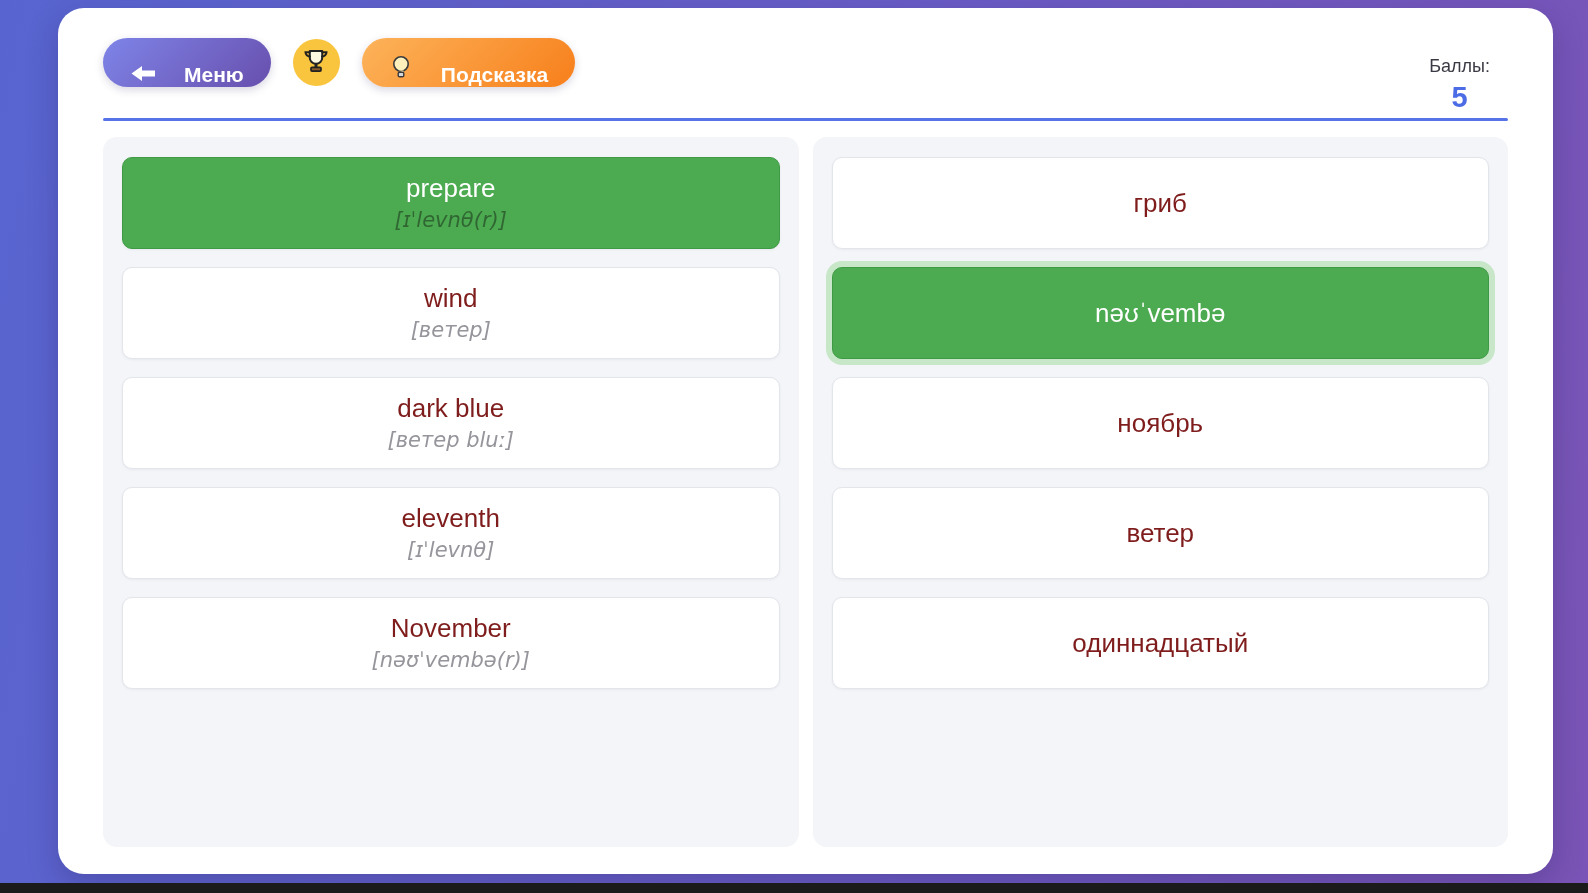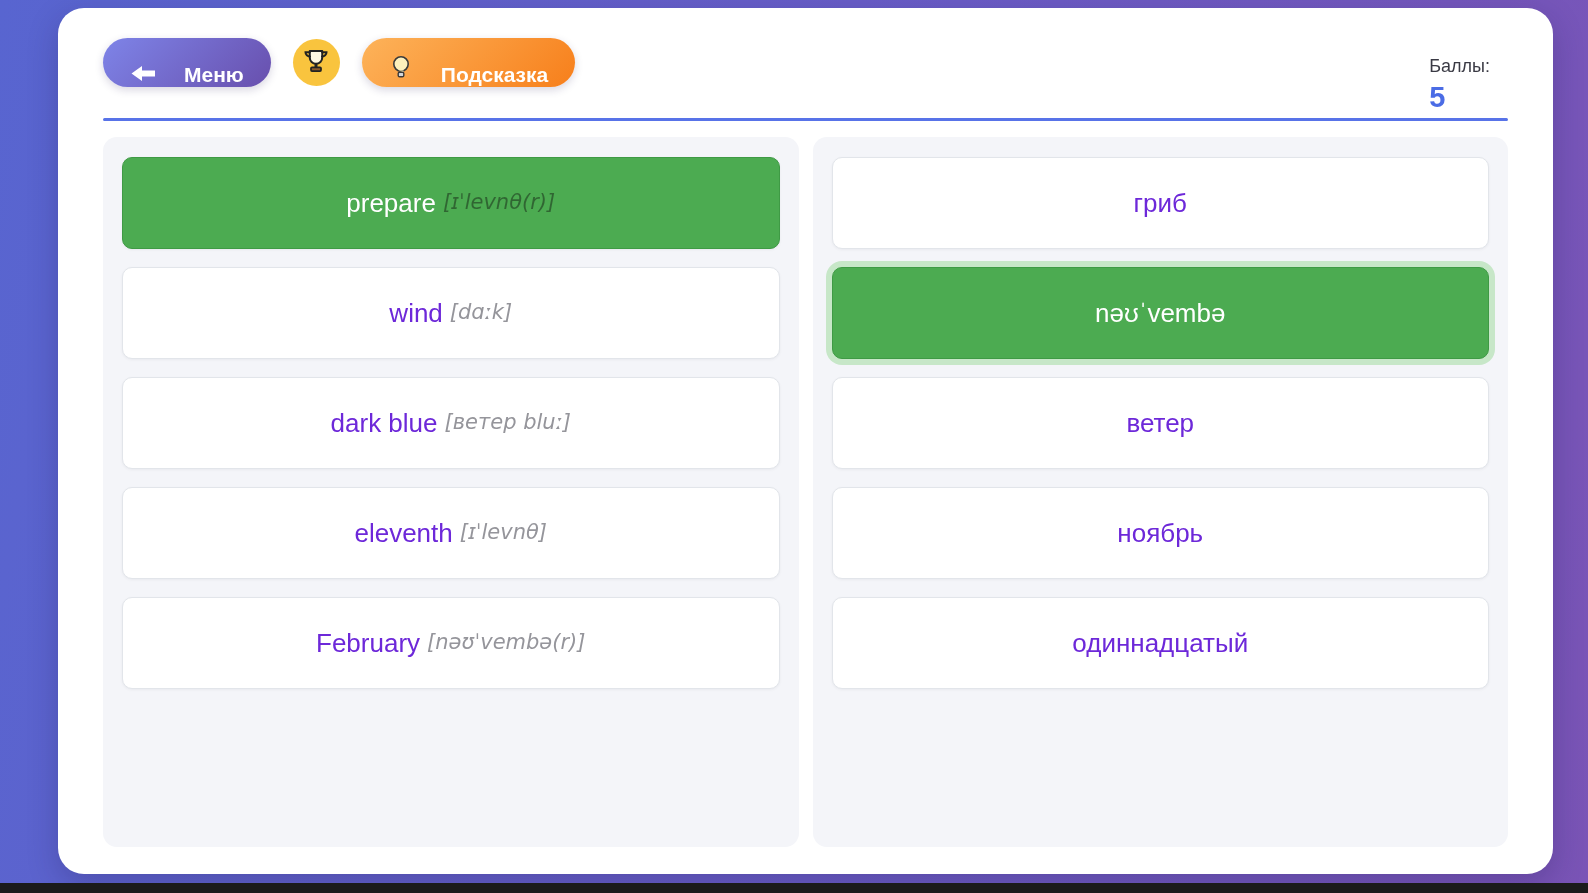--- a/index.html
+++ b/index.html
@@ -28,39 +28,39 @@
     font-family: Liberation Sans, sans-serif; cursor: pointer;
     box-shadow: 0 3px 8px rgba(40, 30, 90, 0.18);
   }
   .btn-menu { background: linear-gradient(135deg, #7e84e8 0%, #684fad 100%); }
   .btn-hint { background: linear-gradient(135deg, #fdb35a 0%, #f77f1b 100%); }
   .trophy-chip {
     width: 47px; height: 47px; border-radius: 50%;
     background: #f9c43e; display: flex; align-items: center; justify-content: center;
     cursor: pointer; flex: 0 0 auto;
   }
-  .score-box { margin-left: auto; text-align: left; padding-right: 18px; margin-top: 44px; }
+  .score-box { margin-left: auto; text-align: center; padding-right: 18px; margin-top: 44px; }
   .score-label { font-size: 18px; color: #3a3a44; }
   .score-value { font-size: 29px; font-weight: bold; color: #4b6ce5; margin-top: 4px; }
   .divider { margin-top: 31px; border-top: 3px solid #5873e8; border-radius: 2px; }
   
   .columns { display: flex; gap: 14px; margin-top: 16px; height: 710px; }
   .panel {
     flex: 1 1 0; background: #f4f5f9; border-radius: 14px;
     padding: 20px 19px;
   }
   .word-card {
     height: 92px; margin-bottom: 18px; border-radius: 10px;
     background: #ffffff; border: 1px solid #e2e5ea;
     box-shadow: 0 1px 3px rgba(20, 20, 40, 0.05);
-    display: flex; flex-direction: row; align-items: center; justify-content: center;
+    display: flex; flex-direction: column; align-items: center; justify-content: center;
     gap: 7px; cursor: pointer;
   }
   .word {
-    font-size: 26px; color: #6d28d9; line-height: 1.1;
+    font-size: 26px; color: #7f1d1d; line-height: 1.1;
   }
   .transcription {
     font-family: "DejaVu Sans", sans-serif;
     font-size: 21px; font-style: italic; color: #95959b; line-height: 1.1;
   }
   .word-card.matched { background: #4cab51; border-color: #3f9a45; }
   .word-card.matched .word { color: #ffffff; }
   .word-card.matched .transcription { color: rgba(25, 45, 25, 0.55); }
   .word-card.highlighted { box-shadow: 0 0 0 6px #c7e7c8; }
   .icon-svg { display: block; }
@@ -112,48 +112,48 @@
 
   <div class="columns">
 
     <div class="panel">
       <div class="word-card matched">
         <div class="word">prepare</div>
         <div class="transcription">[ɪˈlevnθ(r)]</div>
       </div>
       <div class="word-card">
         <div class="word">wind</div>
-        <div class="transcription">[dɑːk]</div>
+        <div class="transcription">[ветер]</div>
       </div>
       <div class="word-card">
         <div class="word">dark blue</div>
         <div class="transcription">[ветер bluː]</div>
       </div>
       <div class="word-card">
         <div class="word">eleventh</div>
         <div class="transcription">[ɪˈlevnθ]</div>
       </div>
       <div class="word-card">
-        <div class="word">February</div>
+        <div class="word">November</div>
         <div class="transcription">[nəʊˈvembə(r)]</div>
       </div>
     </div>
 
     <div class="panel">
       <div class="word-card">
         <div class="word">гриб</div>
       </div>
       <div class="word-card matched highlighted">
         <div class="word">nəʊˈvembə</div>
       </div>
       <div class="word-card">
-        <div class="word">ветер</div>
+        <div class="word">ноябрь</div>
       </div>
       <div class="word-card">
-        <div class="word">ноябрь</div>
+        <div class="word">ветер</div>
       </div>
       <div class="word-card">
         <div class="word">одиннадцатый</div>
       </div>
     </div>
 
   </div>
 </div>
 
 <div class="bottom-strip"></div>

